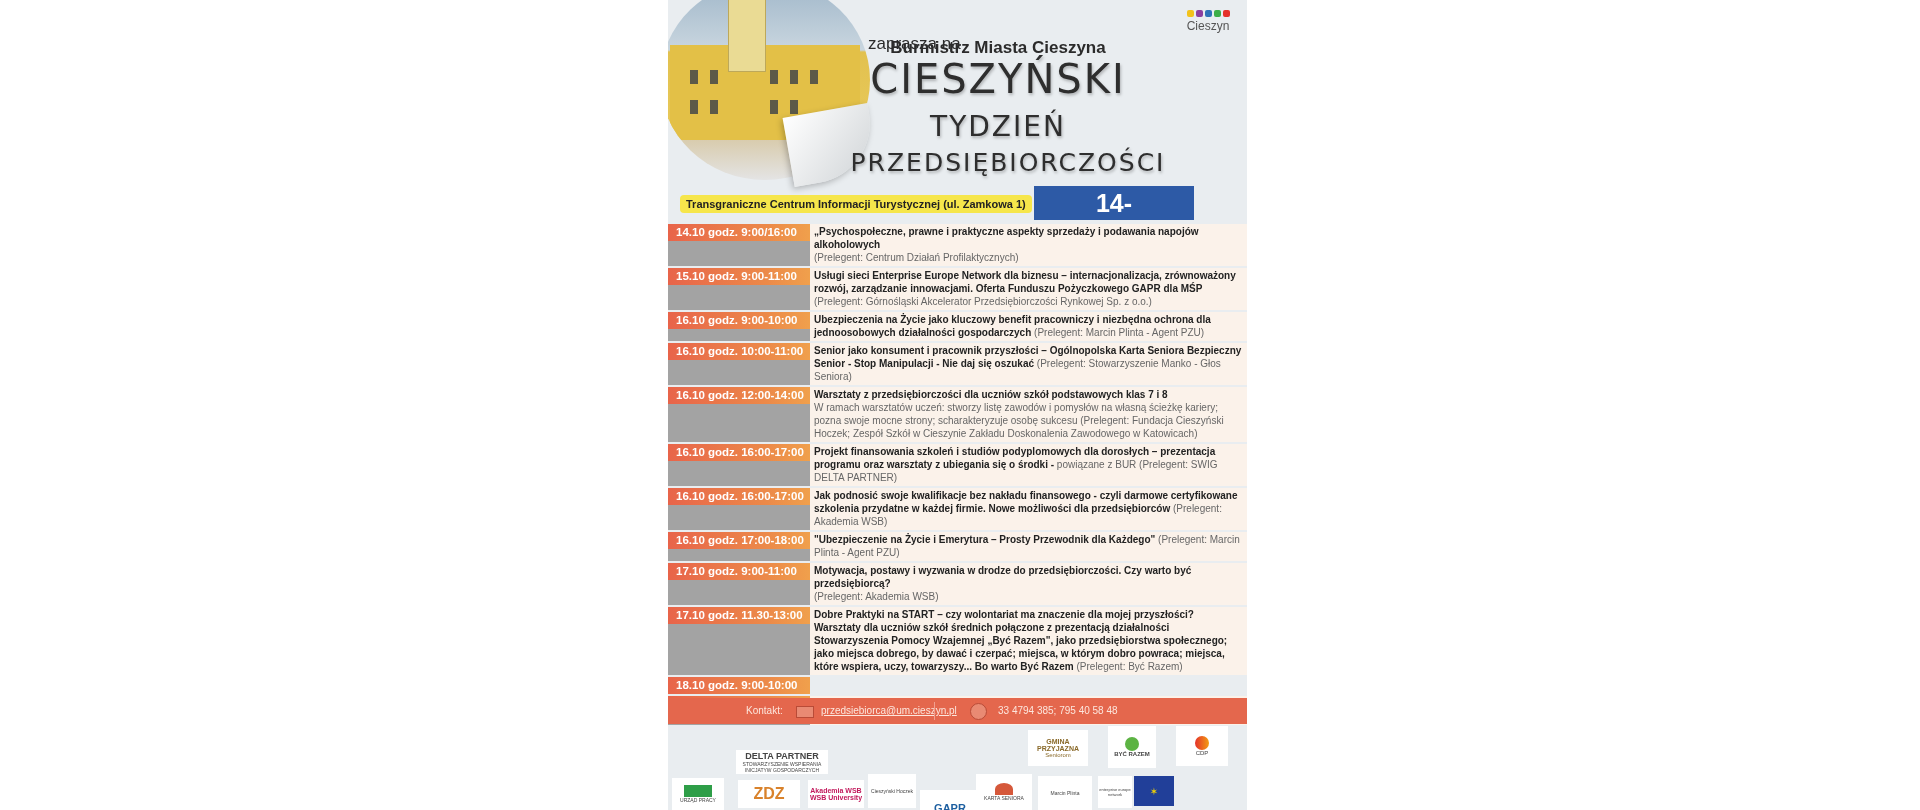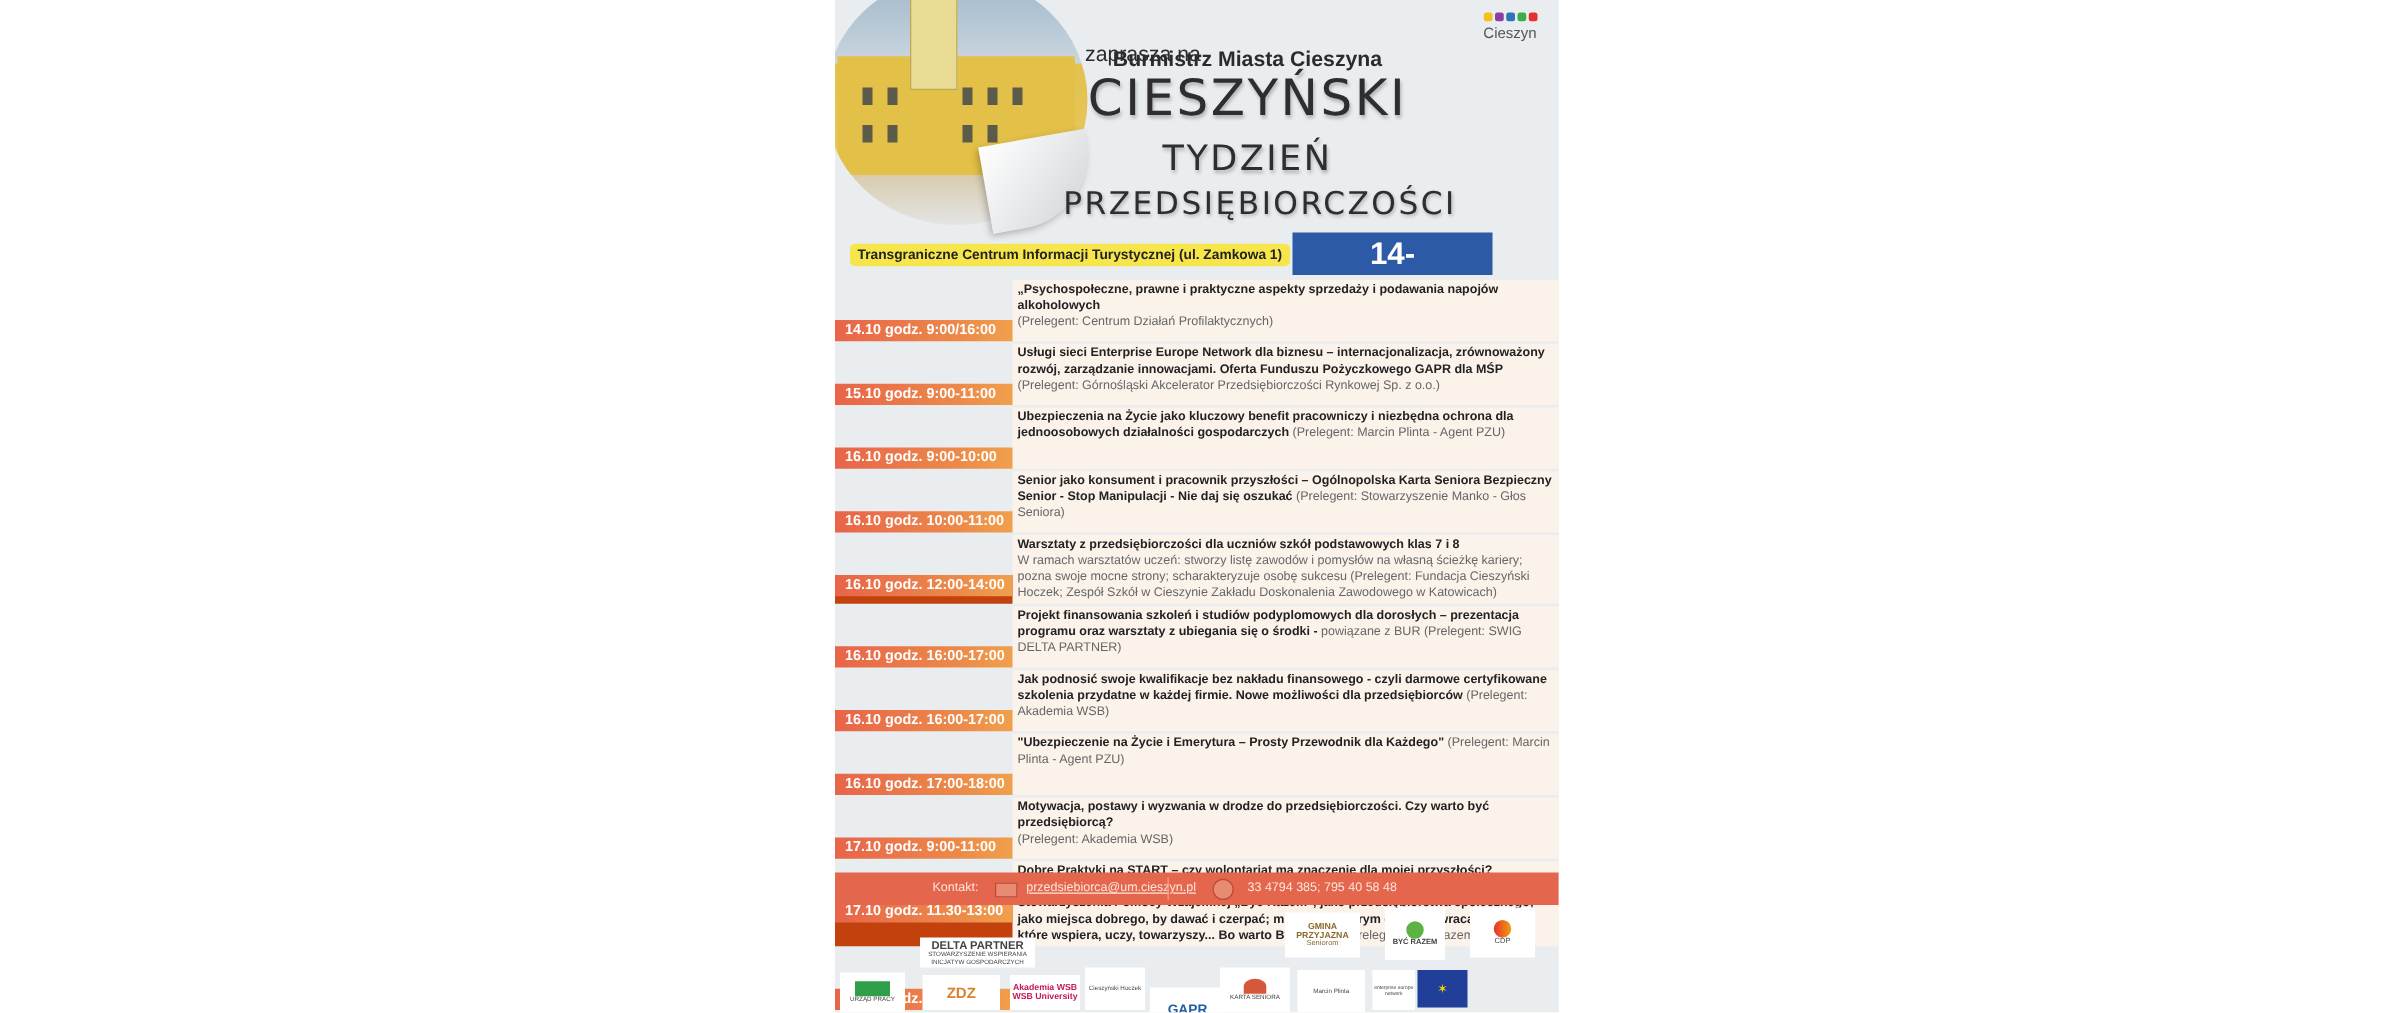--- a/index.html
+++ b/index.html
@@ -25,21 +25,21 @@
   .logo .dots { display:flex; justify-content:center; gap:2px; }
   .logo .dots span { width:7px; height:7px; border-radius:2px; display:inline-block; }
   .logo .txt { font-size:12px; color:#555; margin-top:2px; }
 
   .venue { position:absolute; left:12px; top:195px; height:18px; padding:0 6px; line-height:18px; background:#f6e64b; border-radius:4px; font-size:11px; font-weight:bold; color:#222; }
   .dates { position:absolute; left:366px; top:186px; width:160px; height:34px; background:#2d5aa6; color:#fff; font-weight:bold; font-size:25px; text-align:center; line-height:34px; }
 
   
   .sched { position:absolute; left:0; top:224px; width:579px; }
   .row { position:relative; display:flex; border-bottom:2px solid #e9edf0; }
-  .row .left { width:142px; flex:0 0 142px; background:#c2410c; position:relative;margin-top:32px; }
+  .row .left { width:142px; flex:0 0 142px; background:#a3a3a3; position:relative; }
   .row .tag { height:17px; line-height:17px; padding-left:8px; font-size:11.5px; color:#fff; font-weight:bold;
               background:linear-gradient(90deg,#e8644a 0%,#ec8a49 70%,#f0a04c 100%); }
   .row .right { flex:1; background:#fbf2ea; padding:1px 4px 2px 4px; font-size:10px; line-height:13px; color:#333; }
   .row .right b { color:#222; }
   .row .right .sp { color:#666; font-weight:normal; }
 
   
   .contact { position:absolute; left:0; top:698px; width:579px; height:26px; background:#e4674d; color:#fde6dd; font-size:10px; line-height:26px; }
   .contact .lbl { position:absolute; left:78px; }
   .contact .mail-ic { position:absolute; left:128px; top:8px; width:16px; height:10px; border:1px solid #b94b37; background:#e98a73; }
@@ -190,21 +190,21 @@
       </div>
     <div class="sp-logo" style="left:508px;top:0;width:52px;height:40px;">
         <span style="display:block;width:14px;height:14px;border-radius:50%;background:linear-gradient(90deg,#e4322b,#f39c12)"></span>
         <span style="font-size:6px">CDP</span>
       </div>
     <div class="sp-logo" style="left:4px;top:52px;width:52px;height:32px;">
         <span style="display:block;width:28px;height:12px;background:#2e9e48"></span>
         <span style="font-size:5px">URZĄD PRACY</span>
       </div>
     <div class="sp-logo" style="left:70px;top:54px;width:62px;height:28px;">
-        <b style="font-size:12px;color:#d9822b">ZDZ</b>
+        <b style="font-size:16px;color:#d9822b">ZDZ</b>
       </div>
     <div class="sp-logo" style="left:140px;top:54px;width:56px;height:28px;color:#c2185b">
         <b style="font-size:7px">Akademia WSB</b>
         <b style="font-size:7px">WSB University</b>
       </div>
     <div class="sp-logo" style="left:200px;top:48px;width:48px;height:34px;">
         <span style="font-size:5px">Cieszyński Hoczek</span>
       </div>
     <div class="sp-logo" style="left:252px;top:64px;width:60px;height:36px;color:#1d5fa0">
         <b style="font-size:11px">GAPR</b>

